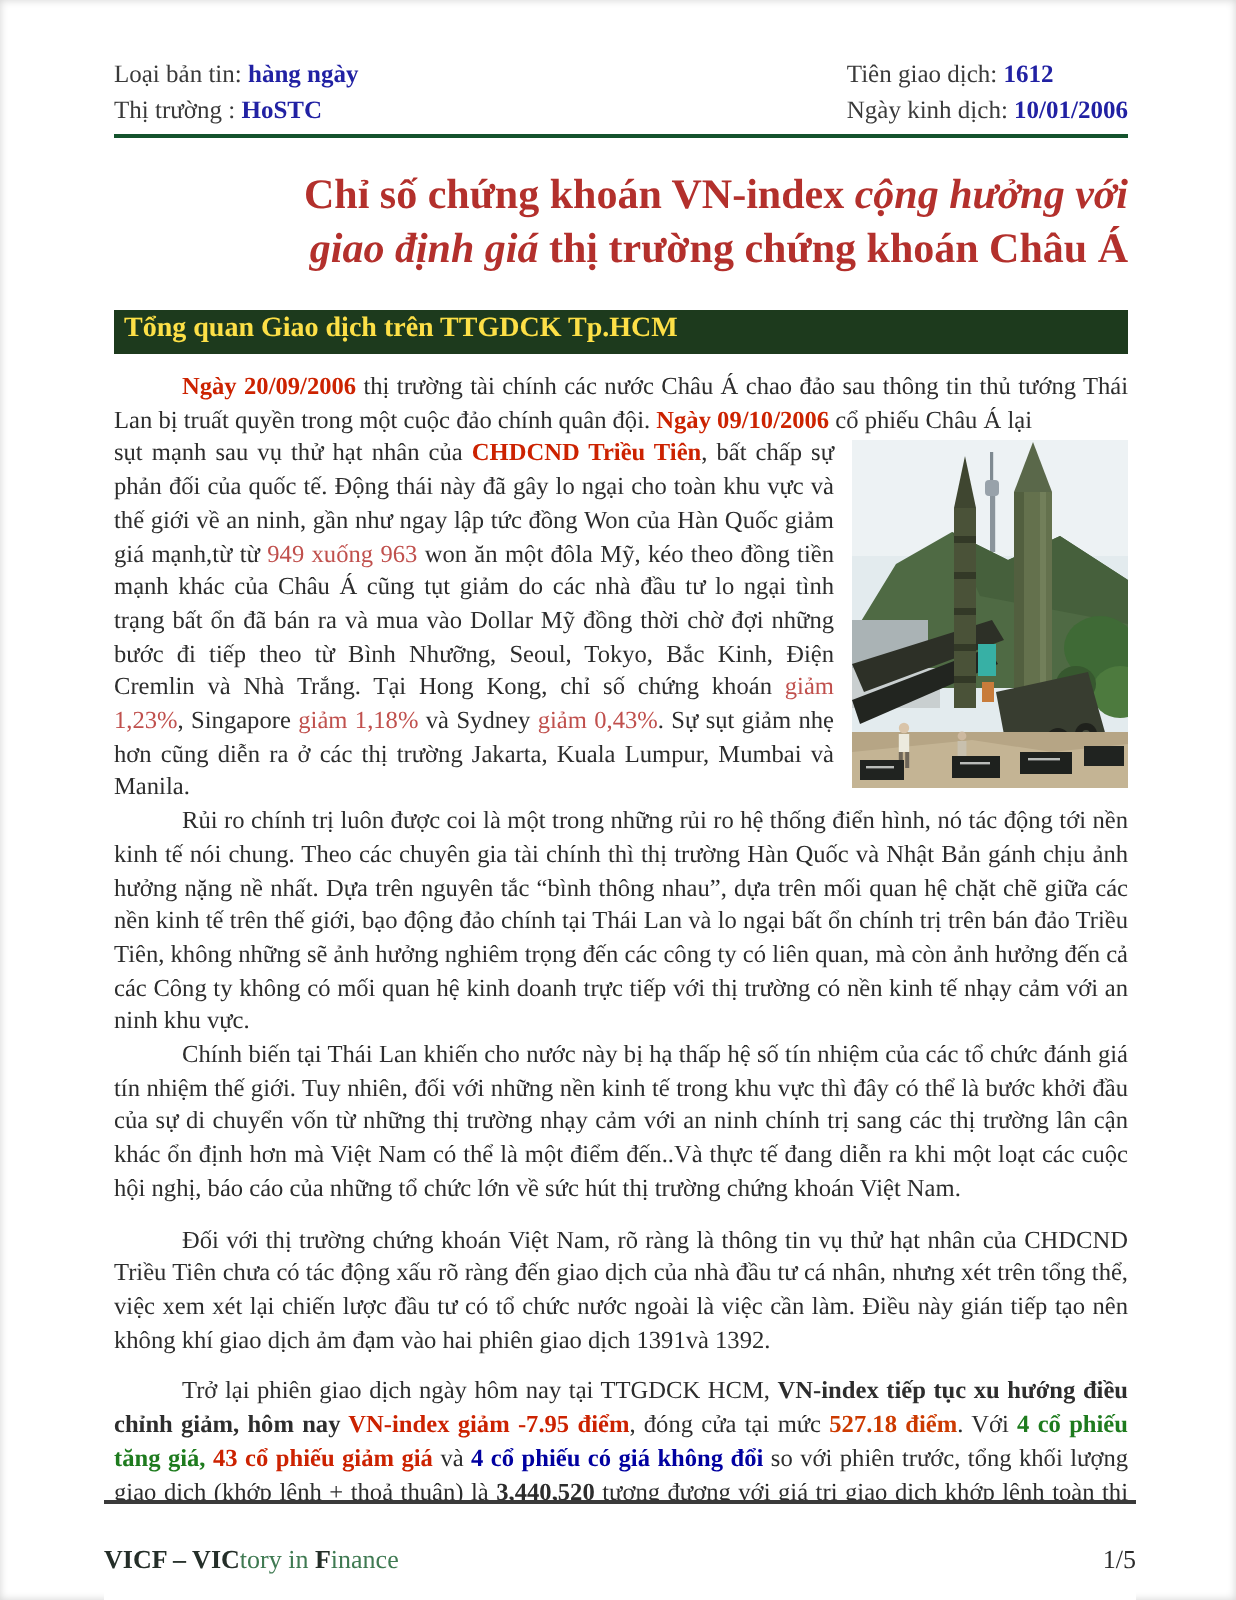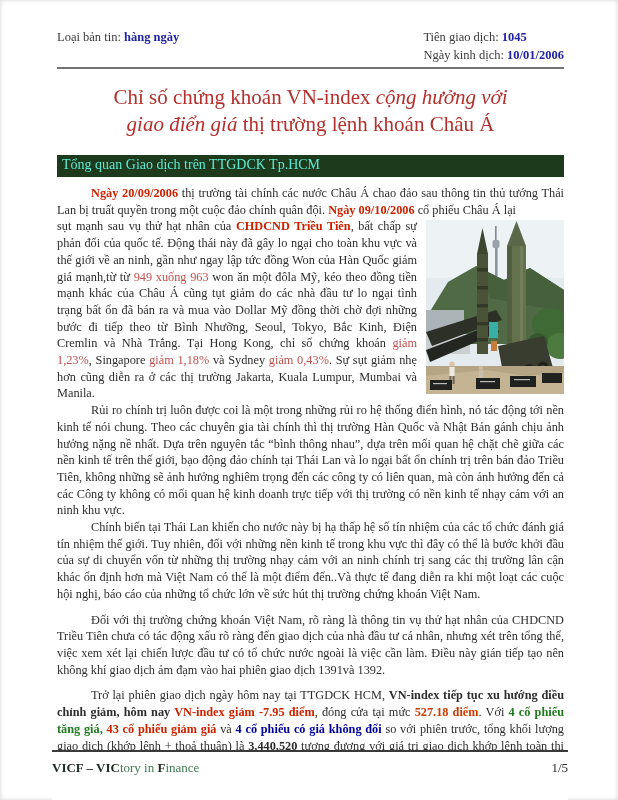--- a/index.html
+++ b/index.html
@@ -5,33 +5,33 @@
   html,body { margin:0; padding:0; background:#e9e9e9; }
   .page {
     position:relative; width:618px; height:800px; background:#ffffff;
     overflow:hidden; font-family:"Liberation Serif","DejaVu Serif",serif;
     box-shadow: inset 0 0 4px rgba(0,0,0,.18);
   }
   .content { padding:28px 54px 0 57px; }
 
   
   .header { display:flex; justify-content:space-between; font-size:12.5px;
-            color:#3a3a3a; border-bottom:2px solid #737373; padding-bottom:3px; }
+            color:#3a3a3a; border-bottom:2px solid #14532d; padding-bottom:3px; }
   .header-row { line-height:18px; white-space:nowrap; }
   .hvalue { font-weight:bold; color:var(--header_value_blue); }
 
   
-  .title { margin-top:15px; text-align:center; font-weight:normal;
+  .title { margin-top:15px; text-align:right; font-weight:bold;
            font-size:21px; line-height:27px; color:var(--title_red); }
   .seg-tnormal {}
   .seg-titalic { font-style:italic; }
 
   
-  .banner { margin-top:17px; background:var(--banner_green); color:#5eead4;
-            font-weight:normal; font-size:14px; padding:2px 6px 4px 5px; }
+  .banner { margin-top:17px; background:var(--banner_green); color:#fde047;
+            font-weight:bold; font-size:14px; padding:2px 6px 4px 5px; }
 
   
   .body { margin-top:8px; font-size:12.3px; line-height:16.7px;
           text-align:justify; color:var(--body_text); }
   .para { margin:0; }
   .indent { text-indent:34px; }
   .gap { margin-top:9px; }
 
   .seg-plain {}
   .seg-bold { font-weight:bold; }
@@ -39,53 +39,57 @@
   .seg-boldred2 { font-weight:bold; color:var(--bold_red2); }
   .seg-red      { color:var(--soft_red); }
   .seg-boldgreen{ font-weight:bold; color:var(--bold_green); }
   .seg-boldblue { font-weight:bold; color:var(--bold_blue); }
 
   .photo { float:right; width:138px; height:174px; margin:2px 0 5px 9px; }
   .photo svg { display:block; width:138px; height:174px; }
 
   
   .footer { position:absolute; left:52px; right:50px; top:750px; bottom:0;
-            background:#ffffff; border-top:2px solid #3a3a3a; padding-top:8px;
+            background:#ffffff; border-top:2px solid #3a3a3a; padding-top:20px;
             display:flex; justify-content:space-between; font-size:13px; color:#2b2b2b; }
   .seg-fbold  { font-weight:bold; color:#242e28; }
   .seg-fgreen { color:var(--footer_green); }
 </style>
 </head>
 <body>
 
 <div class="page">
   <div class="content">
 
     <div class="header">
       <div>
         <div class="header-row">
           <span>Loại bản tin:</span>
           <span class="hvalue">hàng ngày</span>
         </div>
+        <div class="header-row">
+          <span>Thị trường :</span>
+          <span class="hvalue">HoSTC</span>
+        </div>
       </div>
       <div>
         <div class="header-row">
           <span>Tiên giao dịch:</span>
-          <span class="hvalue">1045</span>
+          <span class="hvalue">1612</span>
         </div>
         <div class="header-row">
           <span>Ngày kinh dịch:</span>
           <span class="hvalue">10/01/2006</span>
         </div>
       </div>
     </div>
 
     <div class="title">
       <div><span class="seg-tnormal">Chỉ số chứng khoán VN-index </span><span class="seg-titalic">cộng hưởng với</span></div>
-      <div><span class="seg-titalic">giao điển giá</span><span class="seg-tnormal"> thị trường lệnh khoán Châu Á</span></div>
+      <div><span class="seg-titalic">giao định giá</span><span class="seg-tnormal"> thị trường chứng khoán Châu Á</span></div>
     </div>
 
     <div class="banner">Tổng quan Giao dịch trên TTGDCK Tp.HCM</div>
 
     <div class="body">
       <p class="para indent"><span class="seg-boldred">Ngày 20/09/2006</span><span class="seg-plain"> thị trường tài chính các nước Châu Á chao đảo sau thông tin thủ tướng Thái Lan bị truất quyền trong một cuộc đảo chính quân đội. </span><span class="seg-boldred">Ngày 09/10/2006</span><span class="seg-plain"> cổ phiếu Châu Á lại</span></p>
 
       <div class="photo">
         <svg viewBox="0 0 138 174" xmlns="http://www.w3.org/2000/svg">
           <g>

